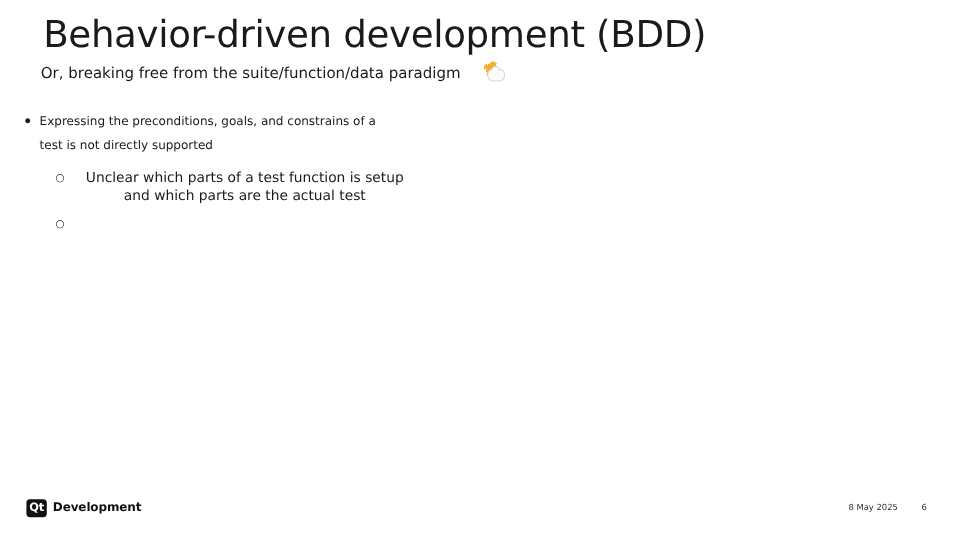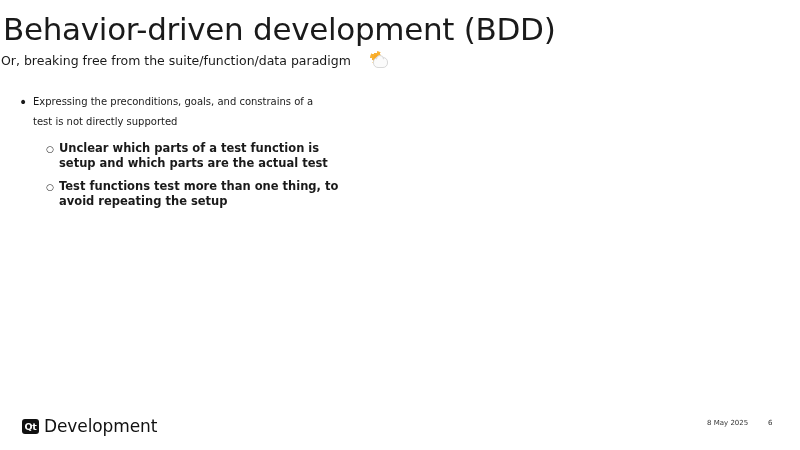--- a/index.html
+++ b/index.html
@@ -16,21 +16,21 @@
     position: relative;
     width: 800px;
     height: 450px;
     background: #ffffff;
     overflow: hidden;
   }
 
   
   .title-block {
     position: absolute;
-    left: 3px;
+    left: 36px;
     top: 12px;
     width: 760px;
   }
   .slide-title {
     margin: 0;
     font-family: "DejaVu Sans", sans-serif;
     font-size: 31px;
     font-weight: 400;
     line-height: 1.12;
     letter-spacing: -0.3px;
@@ -156,24 +156,25 @@
   }
   .bullet-l2 .marker {
     flex: 0 0 auto;
     width: 13px;
     font-size: 9px;
     line-height: 17px;
     color: #1a1a1a;
   }
   .bullet-l2 .text {
     font-size: 11.5px;
-    font-weight: 700;
+    font-weight: 400;
     line-height: 15px;
     color: #1a1a1a;
     max-width: 290px;
+    text-align: center;
   }
 
   
   .footer {
     position: absolute;
     left: 0;
     right: 0;
     bottom: 14px;
     height: 20px;
   }
@@ -191,22 +192,22 @@
     background: #111111;
     border-radius: 3px;
     color: #ffffff;
     font-size: 9.5px;
     font-weight: 700;
     line-height: 15px;
     text-align: center;
     letter-spacing: -0.2px;
   }
   .brand-name {
-    font-size: 17px;
-    font-weight: 400;
+    font-size: 10px;
+    font-weight: 700;
     color: #111111;
     letter-spacing: -0.1px;
   }
   .footer-date {
     position: absolute;
     left: 707px;
     top: 3px;
     font-size: 7px;
     color: #333333;
     white-space: nowrap;
@@ -245,21 +246,20 @@
 
     <div class="sub-list">
 
       <div class="bullet-l2">
         <span class="marker">○</span>
         <span class="text">Unclear which parts of a test function is setup and which parts are the actual test</span>
       </div>
 
       <div class="bullet-l2">
         <span class="marker">○</span>
-        <span class="text">Test functions test more than one thing, to avoid repeating the setup</span>
       </div>
 
     </div>
   </div>
 
   <div class="footer">
     <div class="footer-brand">
       <span class="qt-logo">Qt</span>
       <span class="brand-name">Development</span>
     </div>

